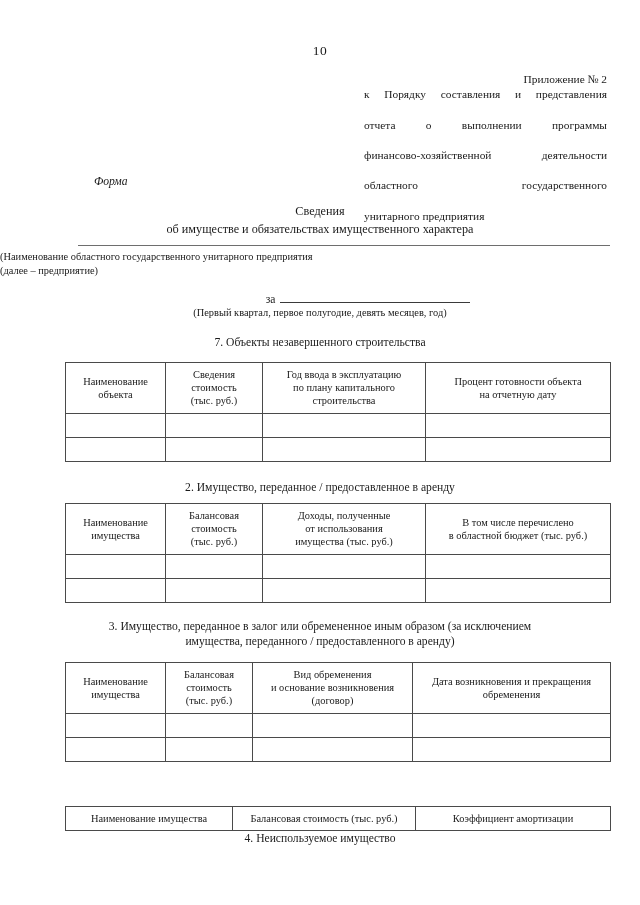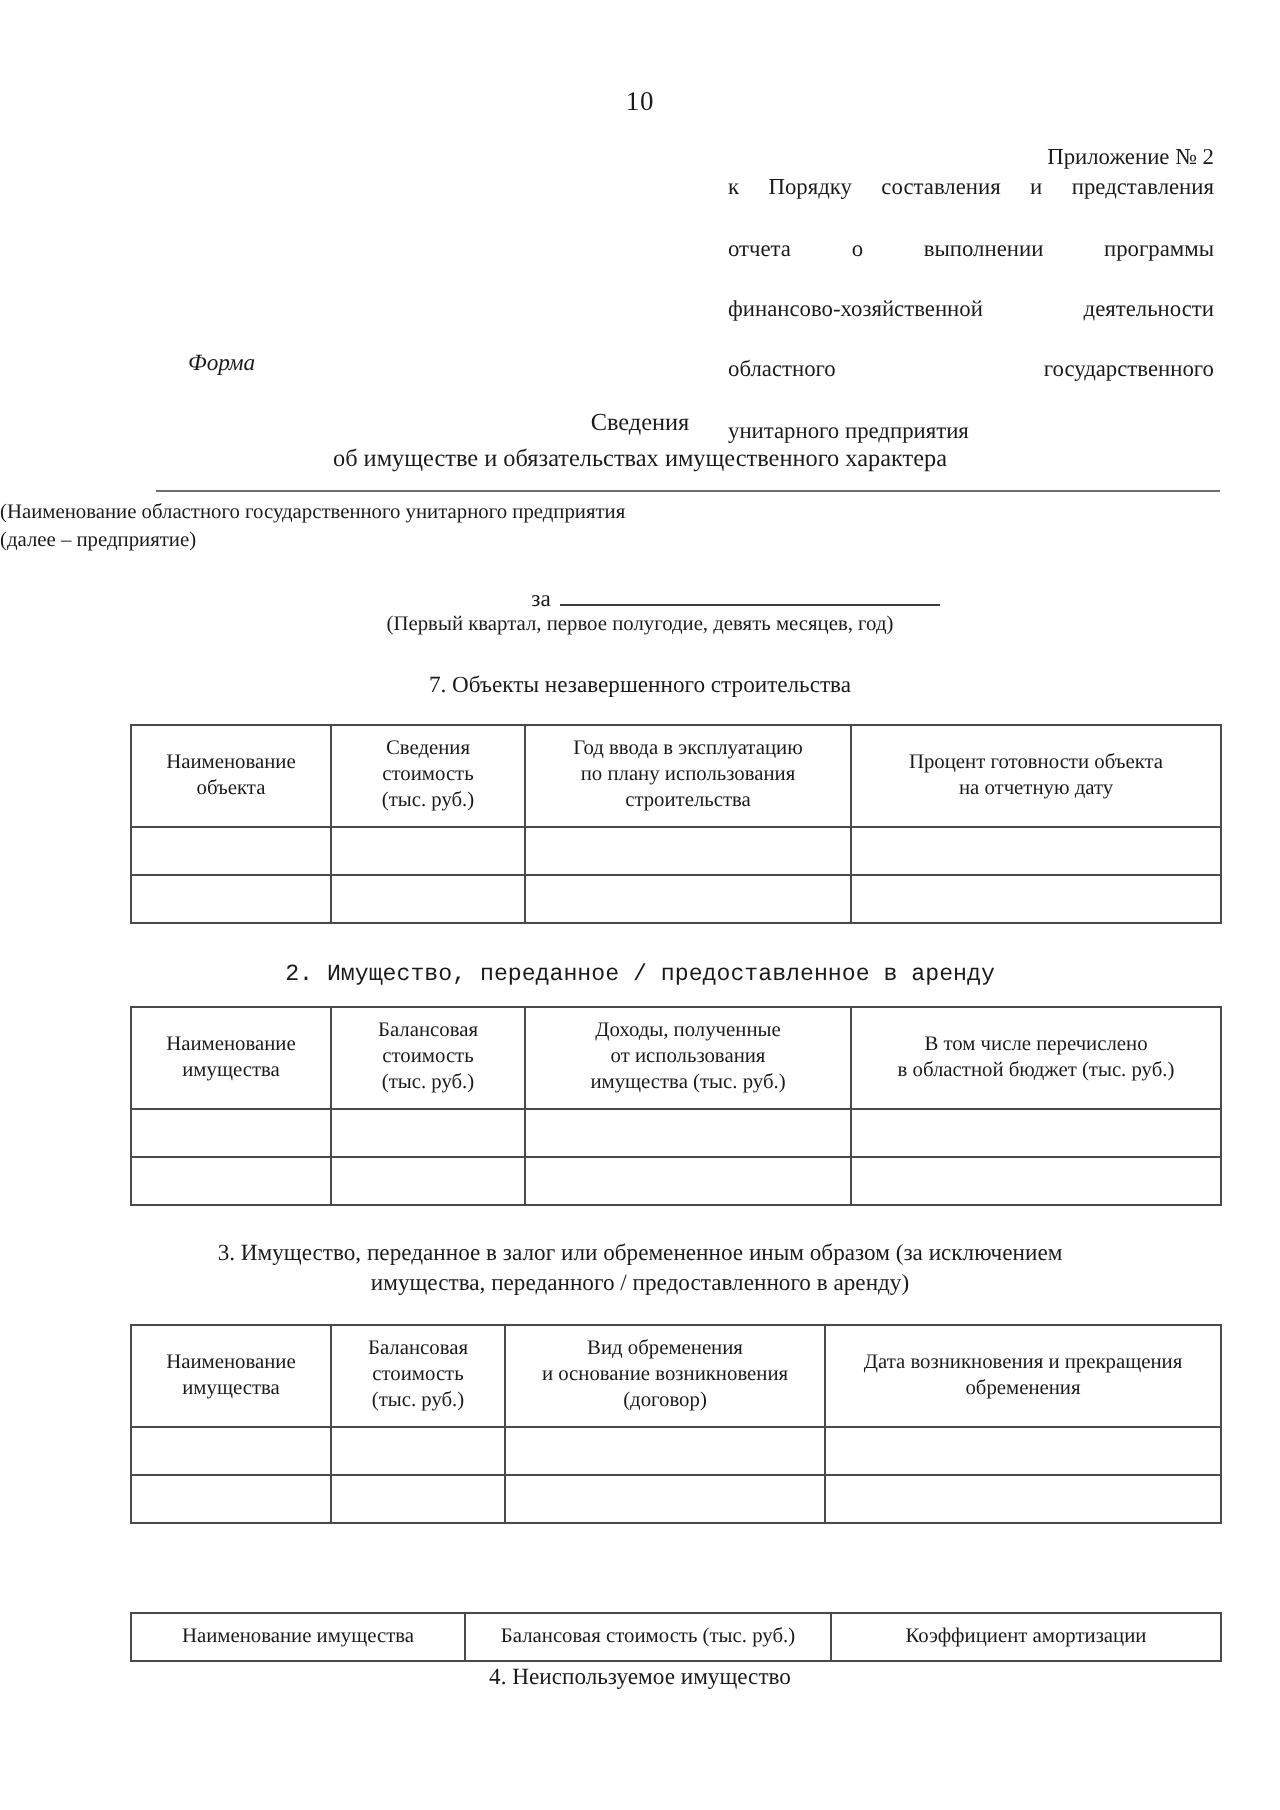--- a/index.html
+++ b/index.html
@@ -137,21 +137,21 @@
   
   .section-heading {
     position: absolute;
     left: 0;
     width: 640px;
     text-align: center;
     font-size: 11.6px;
     line-height: 15.4px;
   }
   .sh-1 { top: 335px; }
-  .sh-2 { top: 480px; font-family: Liberation Mono, monospace; }
+  .sh-2 { top: 480px; }
   .sh-3 { top: 619px; }
   .sh-4 { top: 783px; margin-top: 48px; }
 
   
   table.form-table {
     position: absolute;
     left: 65px;
     width: 545px;
     border-collapse: collapse;
     table-layout: fixed;
@@ -229,21 +229,21 @@
           <span class="cellbreak">Наименование</span>
           <span class="cellbreak">объекта</span>
         </th>
         <th>
           <span class="cellbreak">Сведения</span>
           <span class="cellbreak">стоимость</span>
           <span class="cellbreak">(тыс. руб.)</span>
         </th>
         <th>
           <span class="cellbreak">Год ввода в эксплуатацию</span>
-          <span class="cellbreak">по плану использования</span>
+          <span class="cellbreak">по плану капитального</span>
           <span class="cellbreak">строительства</span>
         </th>
         <th>
           <span class="cellbreak">Процент готовности объекта</span>
           <span class="cellbreak">на отчетную дату</span>
         </th>
       </tr>
     </thead>
     <tbody>
       <tr>

